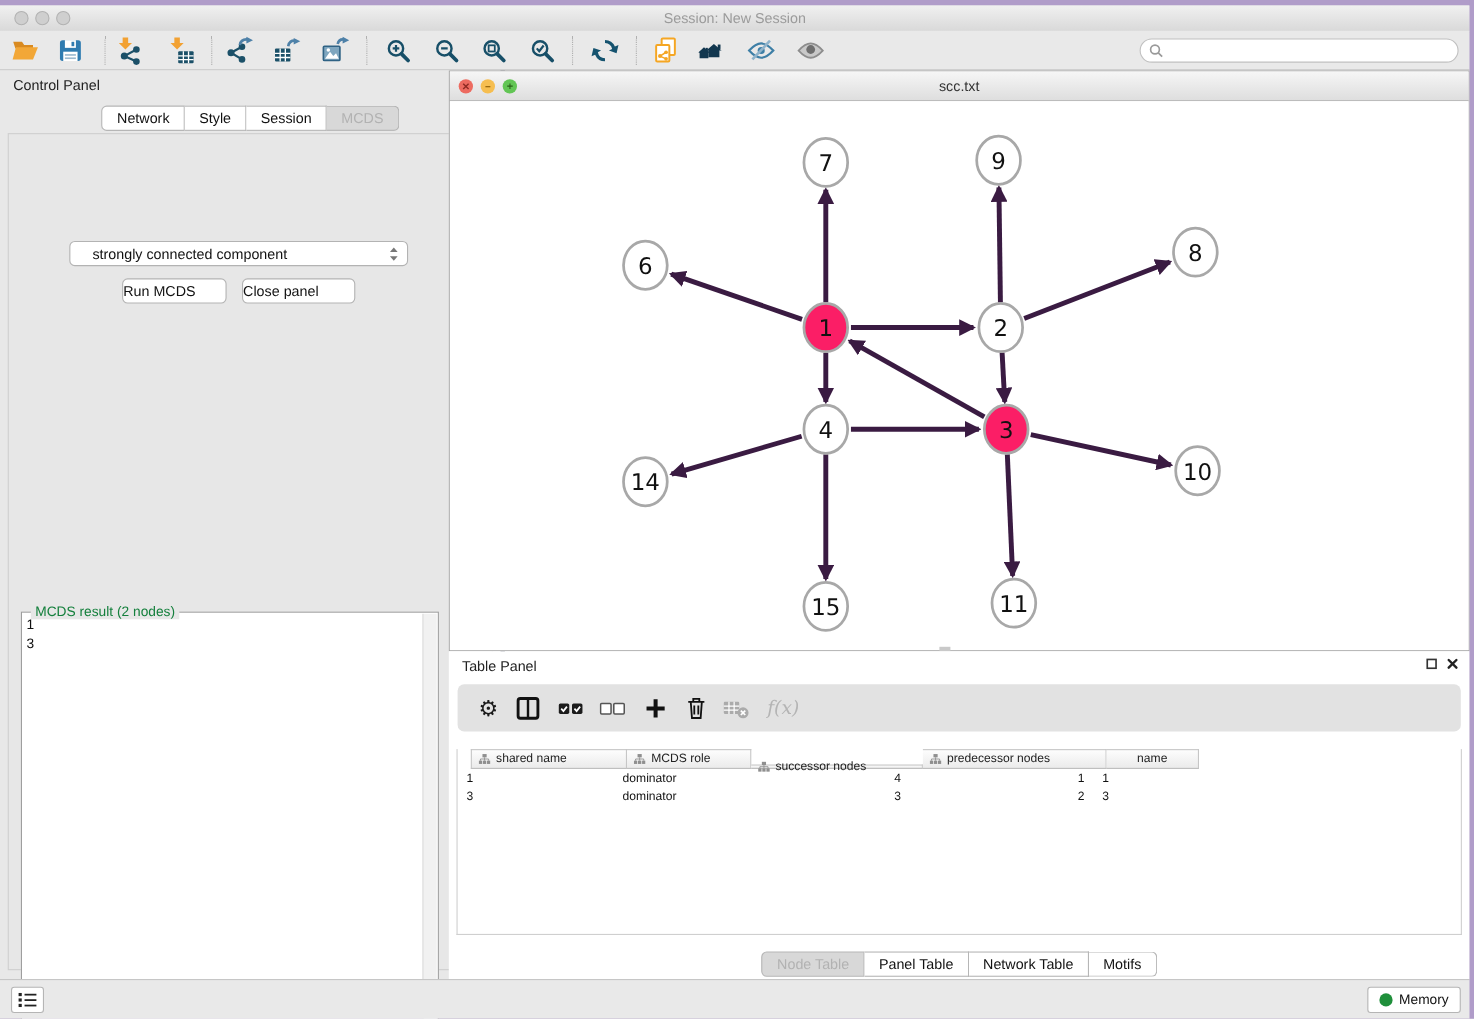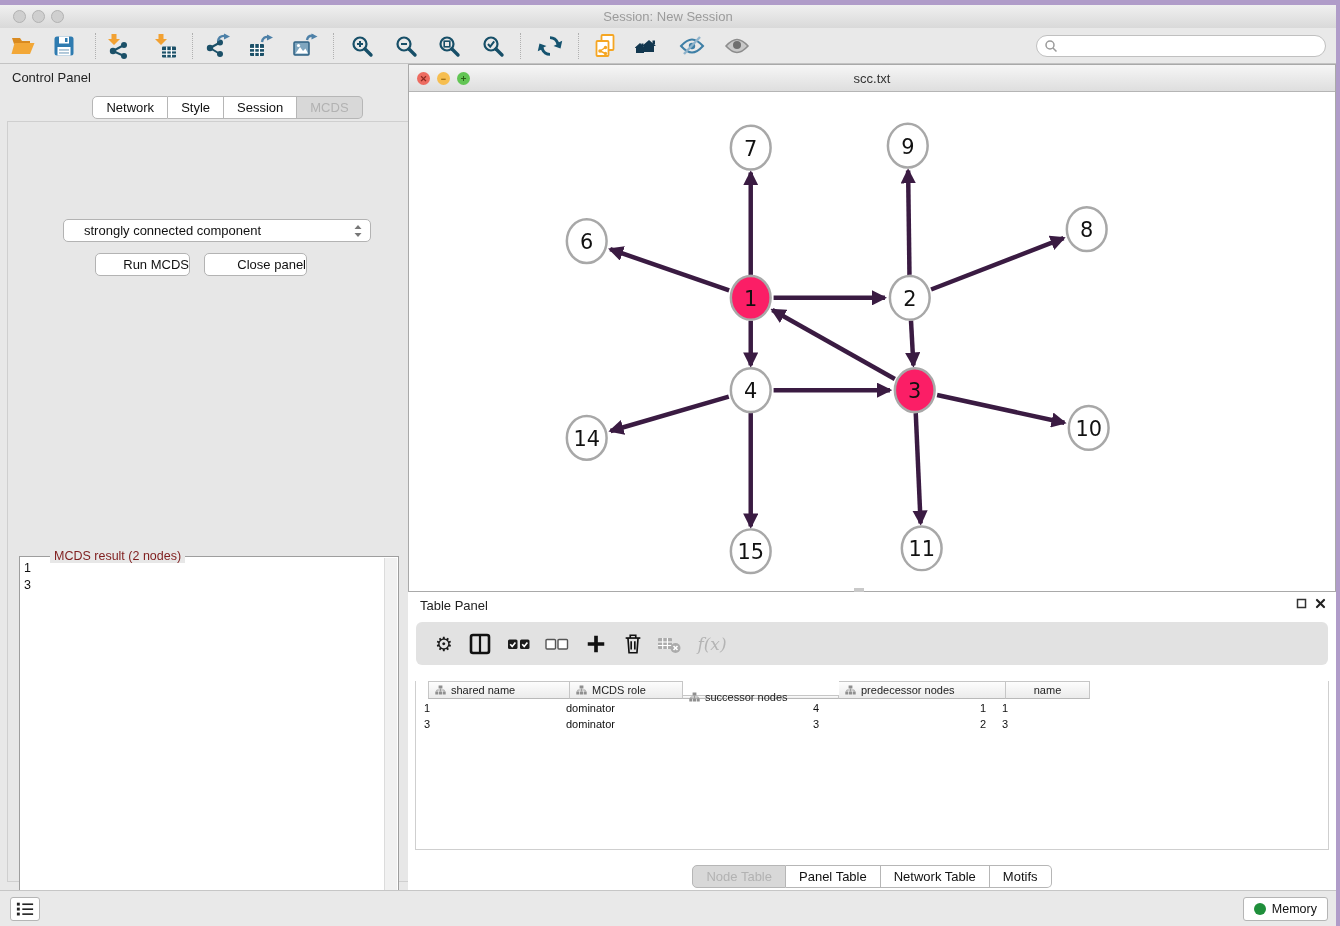--- a/index.html
+++ b/index.html
@@ -36,25 +36,25 @@
   .seg .tab:last-child { border-radius:0 5px 5px 0; }
   .seg .tab.selected { background:#d8d8d8; color:#b2b2b2; }
   .ctl-tabs { position:absolute; top:32px; width:100%; }
   .tab-content { position:absolute; left:7px; right:7px; top:57px; bottom:8px;
     border:1px solid #cfcfcf; background:#e7e7e7; }
   .opt-label { position:absolute; top:75px; width:100%; text-align:center; font-size:13px; color:#111; }
   .dropdown { position:absolute; left:45px; top:97px; width:308px; height:23px; background:#fff;
     border:1px solid #b3b3b3; border-radius:5px; display:flex; align-items:center; padding:0 6px 0 20px;margin-left:10px; }
   .dropdown .val { flex:1; font-size:13px; color:#111; }
   .btn { position:absolute; top:131px; height:23px; background:#fff; border:1px solid #b3b3b3;
-    border-radius:5px; font-size:13px; color:#111; text-align:right; line-height:21px; }
+    border-radius:5px; font-size:13px; color:#111; text-align:left; line-height:21px;margin-left:16px; }
   .mcds-box { position:absolute; left:11px; top:434px; width:380px; height:381px;
     background:#fff; border:1px solid #9e9e9e; }
   .mcds-legend { position:absolute; left:8px; top:-8px; background:#e7e7e7; padding:0 4px;
-    font-size:12.5px; color:#7f1d1d;margin-left:22px; }
+    font-size:12.5px; color:#15803d; }
   .mcds-lines { position:absolute; left:4px; top:3px; right:16px; bottom:3px; font-size:12.5px;
     color:#111; line-height:17px; white-space:pre; overflow:hidden; }
   .mcds-scroll { position:absolute; right:1px; top:1px; width:13px; bottom:1px;
     background:#f1f1f1; border-left:1px solid #dcdcdc; }
 
   
   .net-window { position:absolute; left:408px; top:59px; width:928px; height:528px;
     background:#fff; border:1px solid #a9a9a9; }
   .net-titlebar { position:absolute; left:0; top:0; width:100%; height:27px;
     background:linear-gradient(#f6f6f6,#dedede); border-bottom:1px solid #b5b5b5; }

